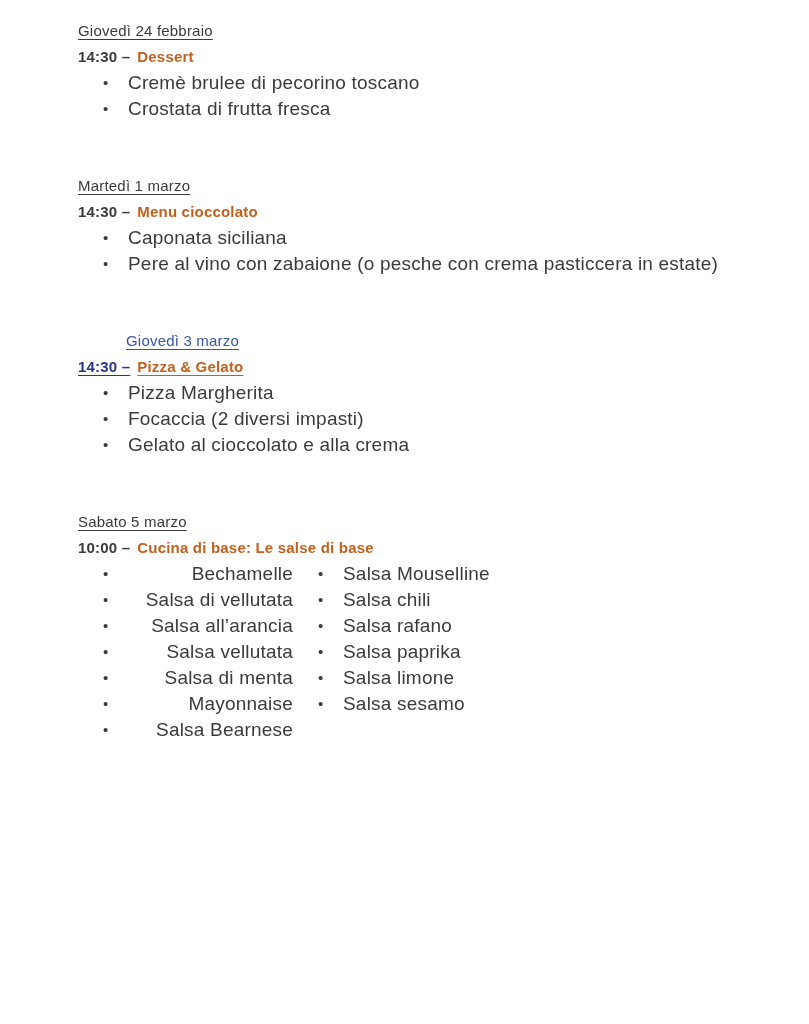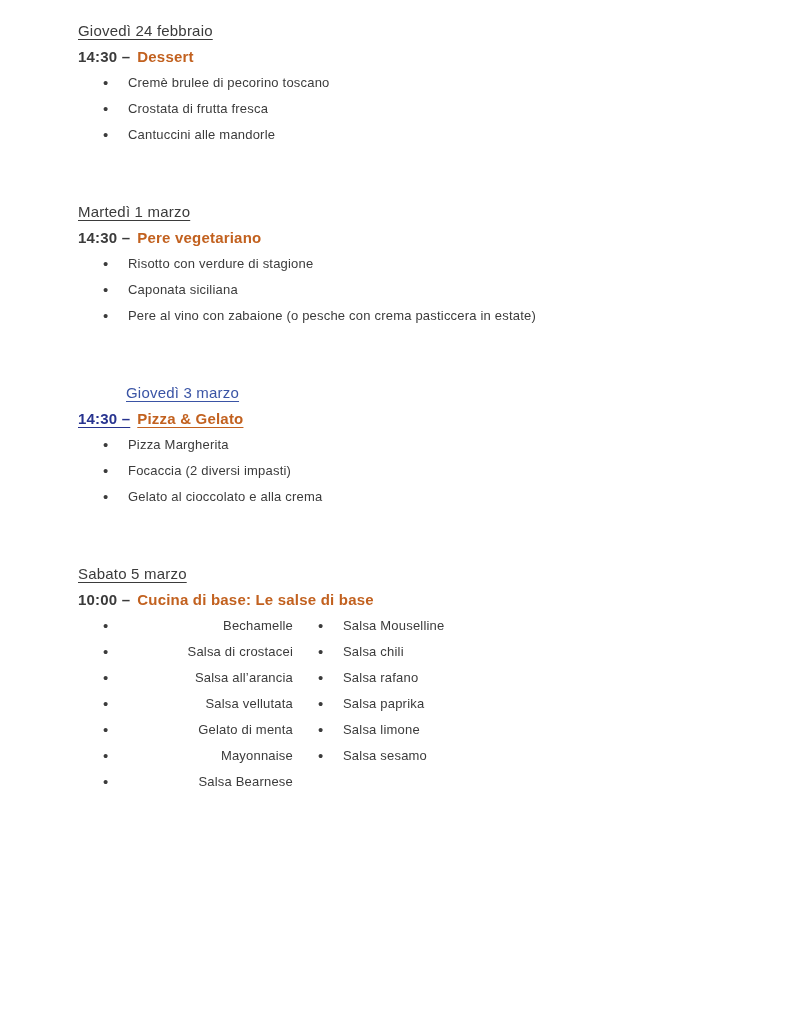--- a/index.html
+++ b/index.html
@@ -45,21 +45,21 @@
     font-weight: 700;
     line-height: 26px;
     letter-spacing: 0.2px;
   }
   .time { margin-right: 7px; text-align: right; }
   .title { color: var(--accent-orange); }
   ul.menu-list {
     margin: 0;
     padding: 0;
     list-style: none;
-    font-size: 13px;
+    font-size: 19px;
     letter-spacing: 0.2px;
   }
   .menu-list li {
     position: relative;
     line-height: 26px;
     padding-left: 50px;
   }
   .menu-list li::before {
     content: "\2022";
     position: absolute;
@@ -97,34 +97,32 @@
   <section class="course-section">
     <div class="date-row">
       <h2 class="date">Giovedì 24 febbraio</h2>
     </div>
     <p class="time-line">
       <span class="time">14:30 –</span><span class="title">Dessert</span>
     </p>
     <ul class="menu-list">
       <li>Cremè brulee di pecorino toscano</li>
       <li>Crostata di frutta fresca</li>
-      <li>Cantuccini alle mandorle</li>
     </ul>
   </section>
 
 
   <section class="course-section">
     <div class="date-row">
       <h2 class="date">Martedì 1 marzo</h2>
     </div>
     <p class="time-line">
-      <span class="time">14:30 –</span><span class="title">Pere vegetariano</span>
+      <span class="time">14:30 –</span><span class="title">Menu cioccolato</span>
     </p>
     <ul class="menu-list">
-      <li>Risotto con verdure di stagione</li>
       <li>Caponata siciliana</li>
       <li>Pere al vino con zabaione (o pesche con crema pasticcera in estate)</li>
     </ul>
   </section>
 
   <section class="course-section linked">
     <div class="date-row">
       <h2 class="date">Giovedì 3 marzo</h2>
     </div>
     <p class="time-line">
@@ -140,24 +138,24 @@
   <section class="course-section">
     <div class="date-row">
       <h2 class="date">Sabato 5 marzo</h2>
     </div>
     <p class="time-line">
       <span class="time">10:00 –</span><span class="title">Cucina di base: Le salse di base</span>
     </p>
     <div class="columns">
       <ul class="menu-list">
         <li>Bechamelle</li>
-        <li>Salsa di crostacei</li>
+        <li>Salsa di vellutata</li>
         <li>Salsa all’arancia</li>
         <li>Salsa vellutata</li>
-        <li>Gelato di menta</li>
+        <li>Salsa di menta</li>
         <li>Mayonnaise</li>
         <li>Salsa Bearnese</li>
       </ul>
       <ul class="menu-list">
         <li>Salsa Mouselline</li>
         <li>Salsa chili</li>
         <li>Salsa rafano</li>
         <li>Salsa paprika</li>
         <li>Salsa limone</li>
         <li>Salsa sesamo</li>

